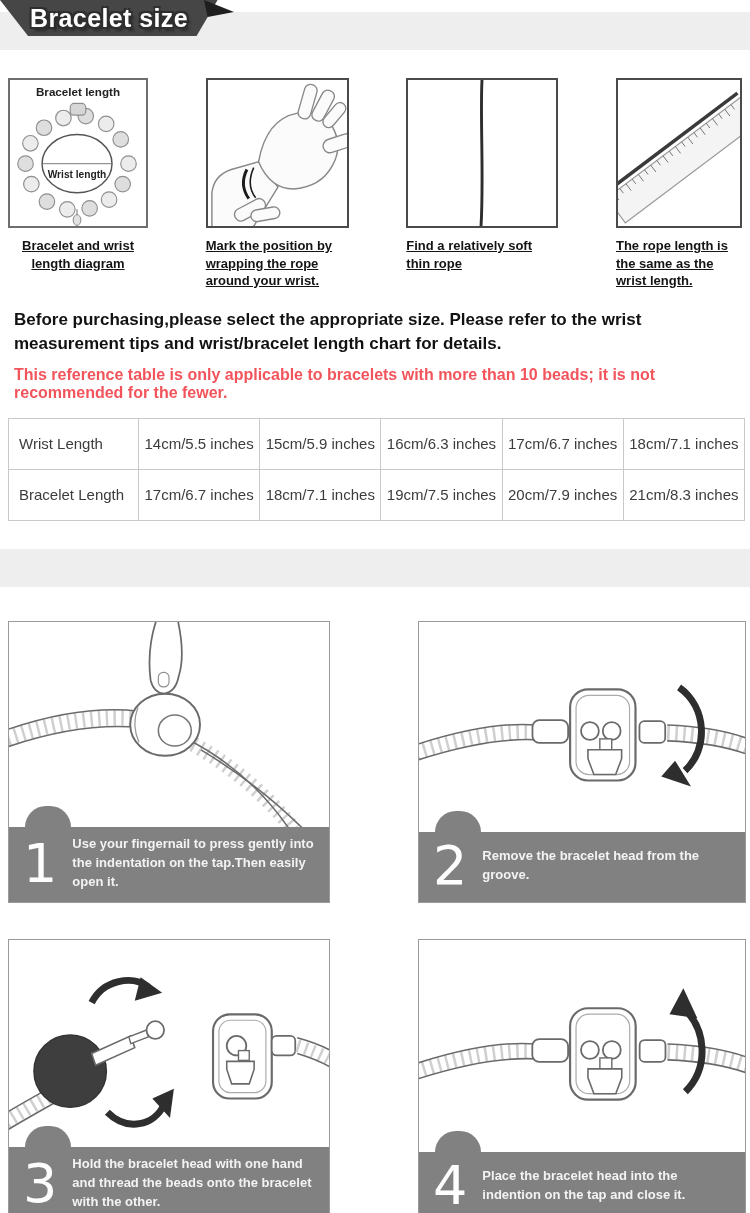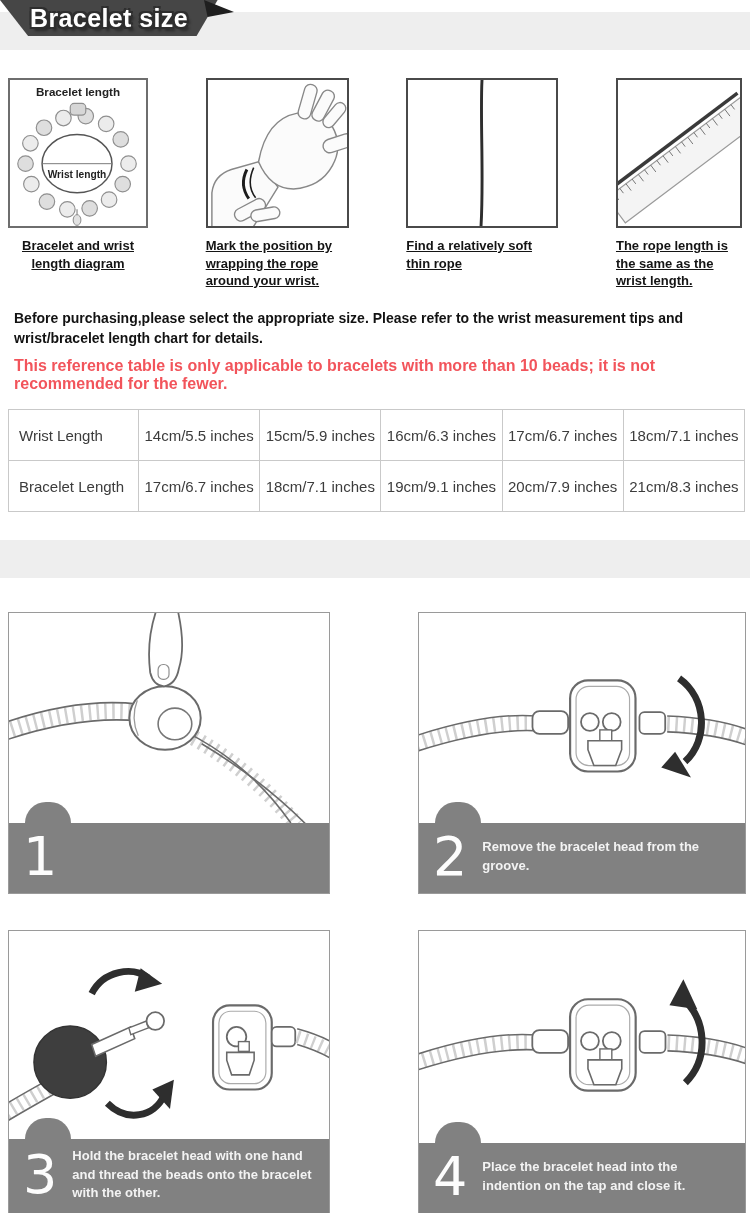--- a/index.html
+++ b/index.html
@@ -23,21 +23,21 @@
   
   .steps-row{display:flex;justify-content:space-between;padding:0 8px 0 8px;margin-top:28px;}
   .mstep{display:flex;flex-direction:column;}
   .mstep .imgbox{height:150px;background:#fff;border:2px solid #4a4a4a;box-sizing:border-box;}
   .mstep:first-child .imgbox{border-color:#6e6e6e;}
   .mstep .imgbox svg{display:block;width:100%;height:100%;}
   .mstep .cap{margin-top:9px;font-size:13px;font-weight:bold;line-height:1.35;color:#141414;text-decoration:underline;}
   .mstep.c1{width:140px;} .mstep.c2{width:152px;} .mstep.c3{width:143px;} .mstep.c4{width:126px;}
   .mstep.c1 .cap{text-align:center;}
   
-  .note-bold{margin:18px 14px 0 14px;font-size:14px;font-weight:bold;line-height:1.45;color:#121212;}
+  .note-bold{margin:18px 14px 0 14px;font-size:17px;font-weight:bold;line-height:1.45;color:#121212;}
   .note-red{margin:9px 14px 0 14px;font-size:16px;font-weight:bold;color:#f2545b;}
   
   table.size{border-collapse:collapse;margin:16px 5px 0 8px;width:737px;table-layout:fixed;}
   table.size th,table.size td{border:1px solid #c9c9c9;height:48px;font-size:15px;color:#3c3c3c;font-weight:normal;}
   table.size th{width:118px;text-align:left;padding-left:10px;}
   table.size td{text-align:center;}
   
   .panels{display:flex;justify-content:space-between;padding:0 4px 0 8px;margin-top:34px;}
   .panels.row2{margin-top:36px;}
   .panel{border:1px solid #9a9a9a;background:#fff;box-sizing:border-box;display:flex;flex-direction:column;}
@@ -176,21 +176,21 @@
     <td>14cm/5.5 inches</td>
     <td>15cm/5.9 inches</td>
     <td>16cm/6.3 inches</td>
     <td>17cm/6.7 inches</td>
     <td>18cm/7.1 inches</td>
   </tr>
   <tr>
     <th>Bracelet Length</th>
     <td>17cm/6.7 inches</td>
     <td>18cm/7.1 inches</td>
-    <td>19cm/9.1 inches</td>
+    <td>19cm/7.5 inches</td>
     <td>20cm/7.9 inches</td>
     <td>21cm/8.3 inches</td>
   </tr>
 </tbody>
   </table>
 
 <div class="banner" style="margin-top:16px;">
   <div class="band"></div>
 </div>
 
@@ -208,20 +208,21 @@
         <ellipse cx="157" cy="106" rx="36" ry="32" fill="#fff" stroke="#6a6a6a" stroke-width="2"></ellipse>
         <path d="M129,88 Q122,106 130,124" fill="none" stroke="#9a9a9a" stroke-width="1.3"></path>
         <ellipse cx="167" cy="112" rx="17" ry="16" fill="#fff" stroke="#777" stroke-width="1.6"></ellipse>
         <path d="M148,-2 L170,-2 Q178,34 171,56 Q168,72 156,74 Q145,73 142,60 Q138,28 148,-2 Z" fill="#fff" stroke="#6a6a6a" stroke-width="1.8"></path>
         <rect x="150" y="52" width="11" height="15" rx="5" fill="#fff" stroke="#909090" stroke-width="1.2"></rect>
       </svg>
     </div>
     <div class="bar">
       <div class="bump"></div>
       <div class="num">1</div>
+      <div class="txt">Use your fingernail to press gently into the indentation on the tap.Then easily open it.</div>
     </div>
   </div>
 
   <div class="panel right">
     <div class="art">
       <svg viewBox="0 0 328 212" preserveAspectRatio="xMidYMid meet">
         <path d="M-4,132 Q70,108 120,111" stroke="#cfcfcf" stroke-width="15" fill="none" stroke-dasharray="2.5 5.5"></path>
         <path class="sk" d="M-4,124 Q70,100 118,104"></path>
         <path class="sk" d="M-4,140 Q70,116 120,119"></path>
         <path d="M250,112 Q300,114 332,126" stroke="#cfcfcf" stroke-width="15" fill="none" stroke-dasharray="2.5 5.5"></path>

